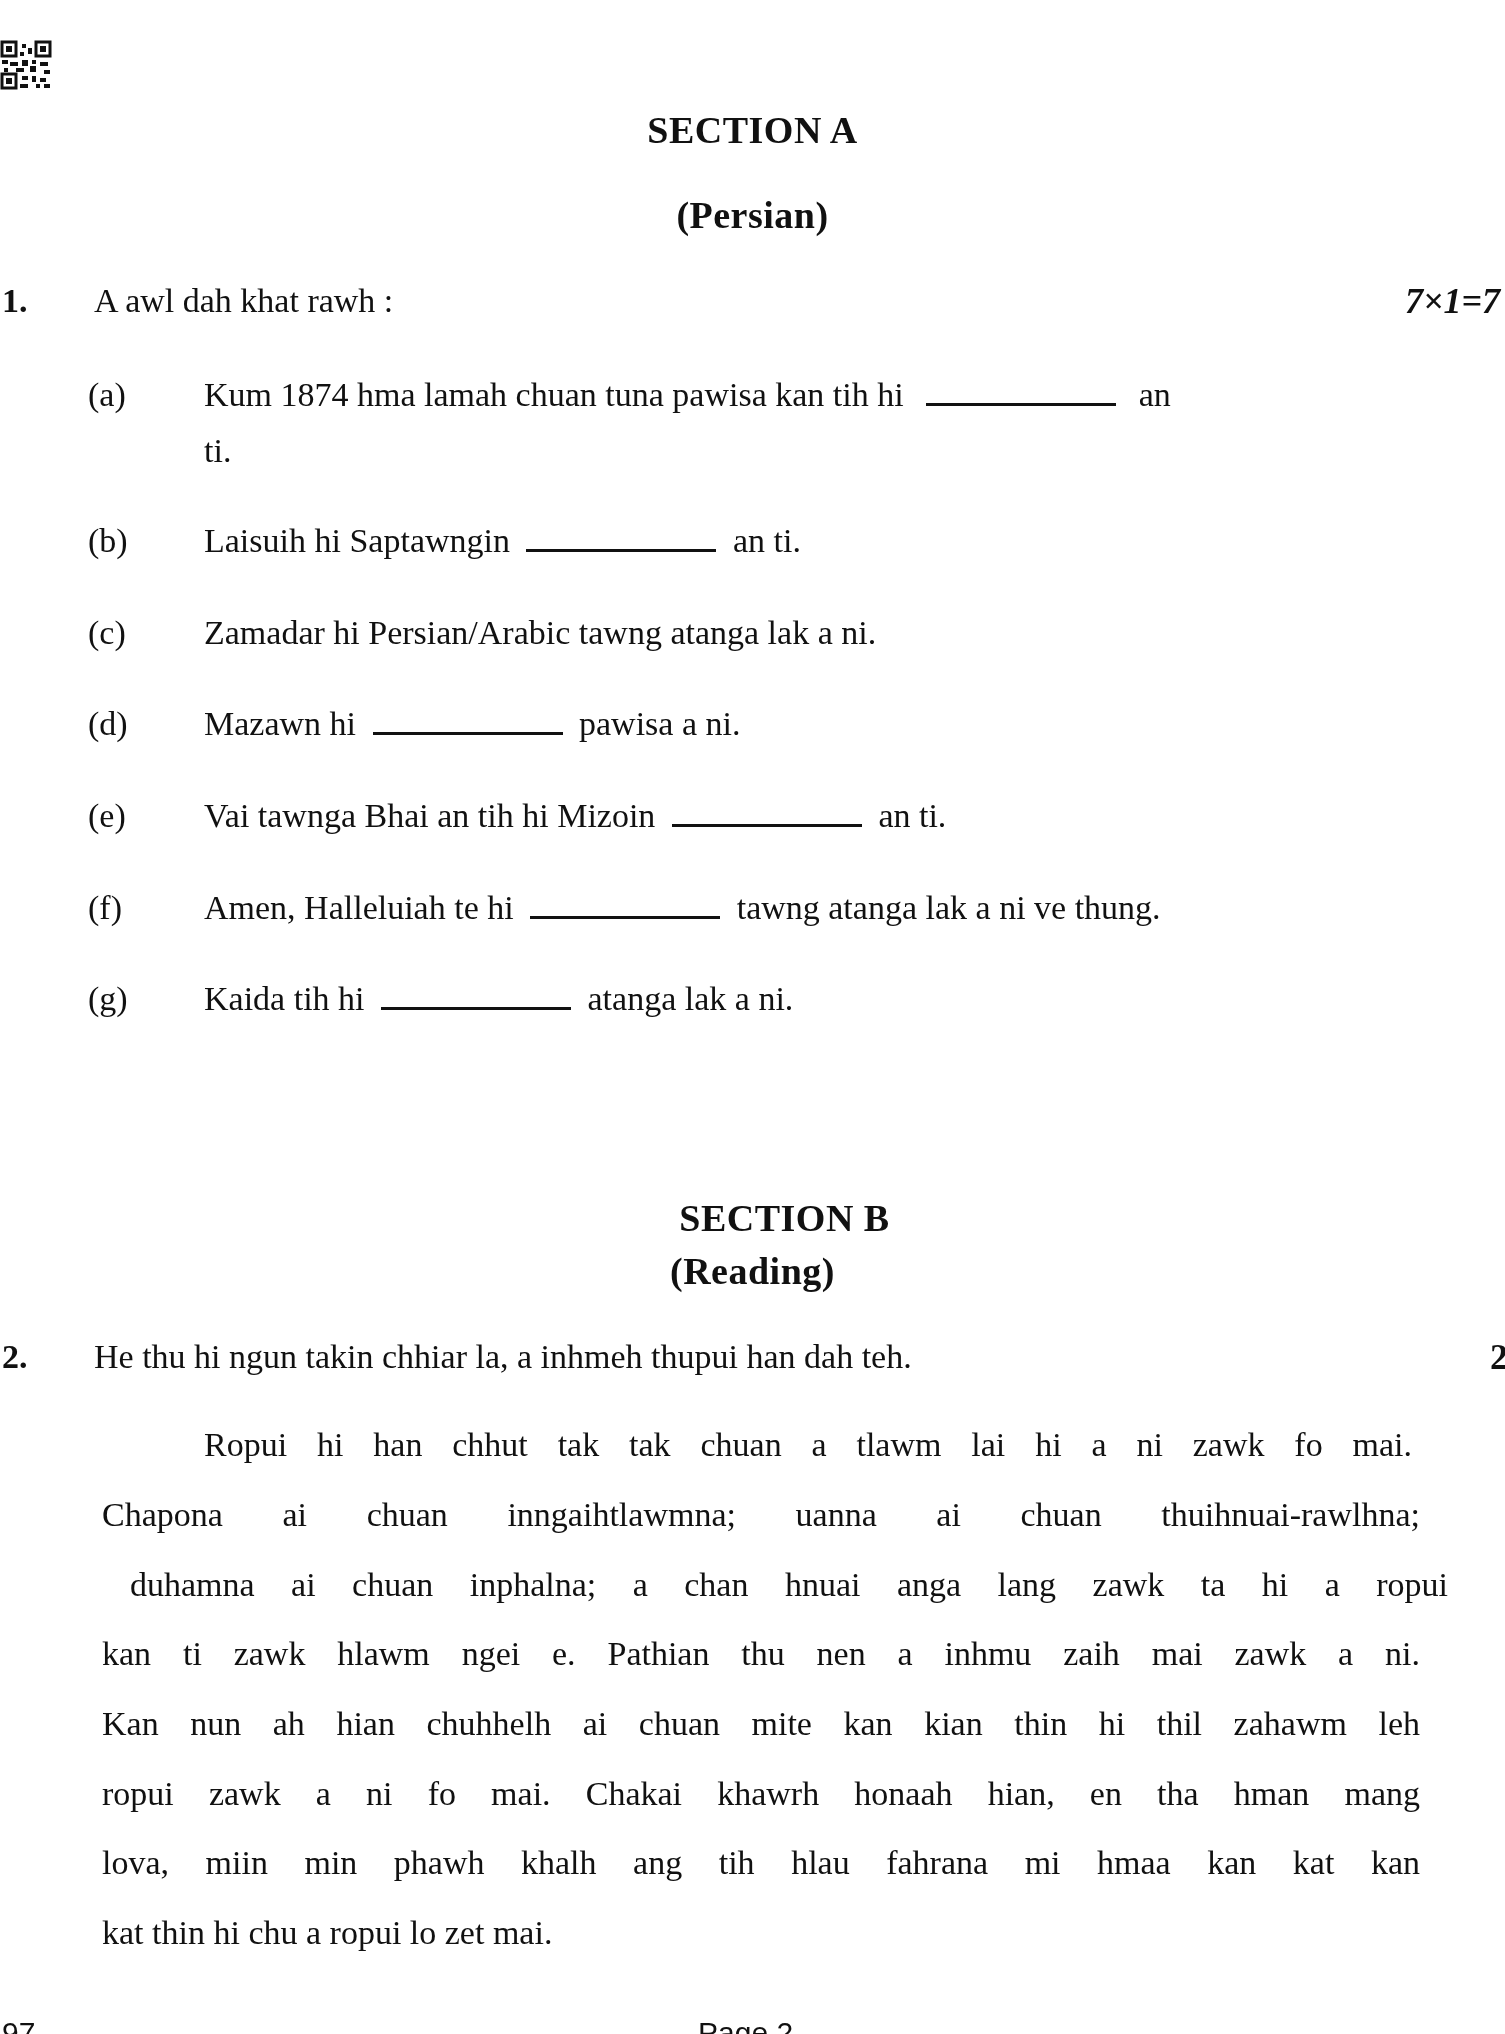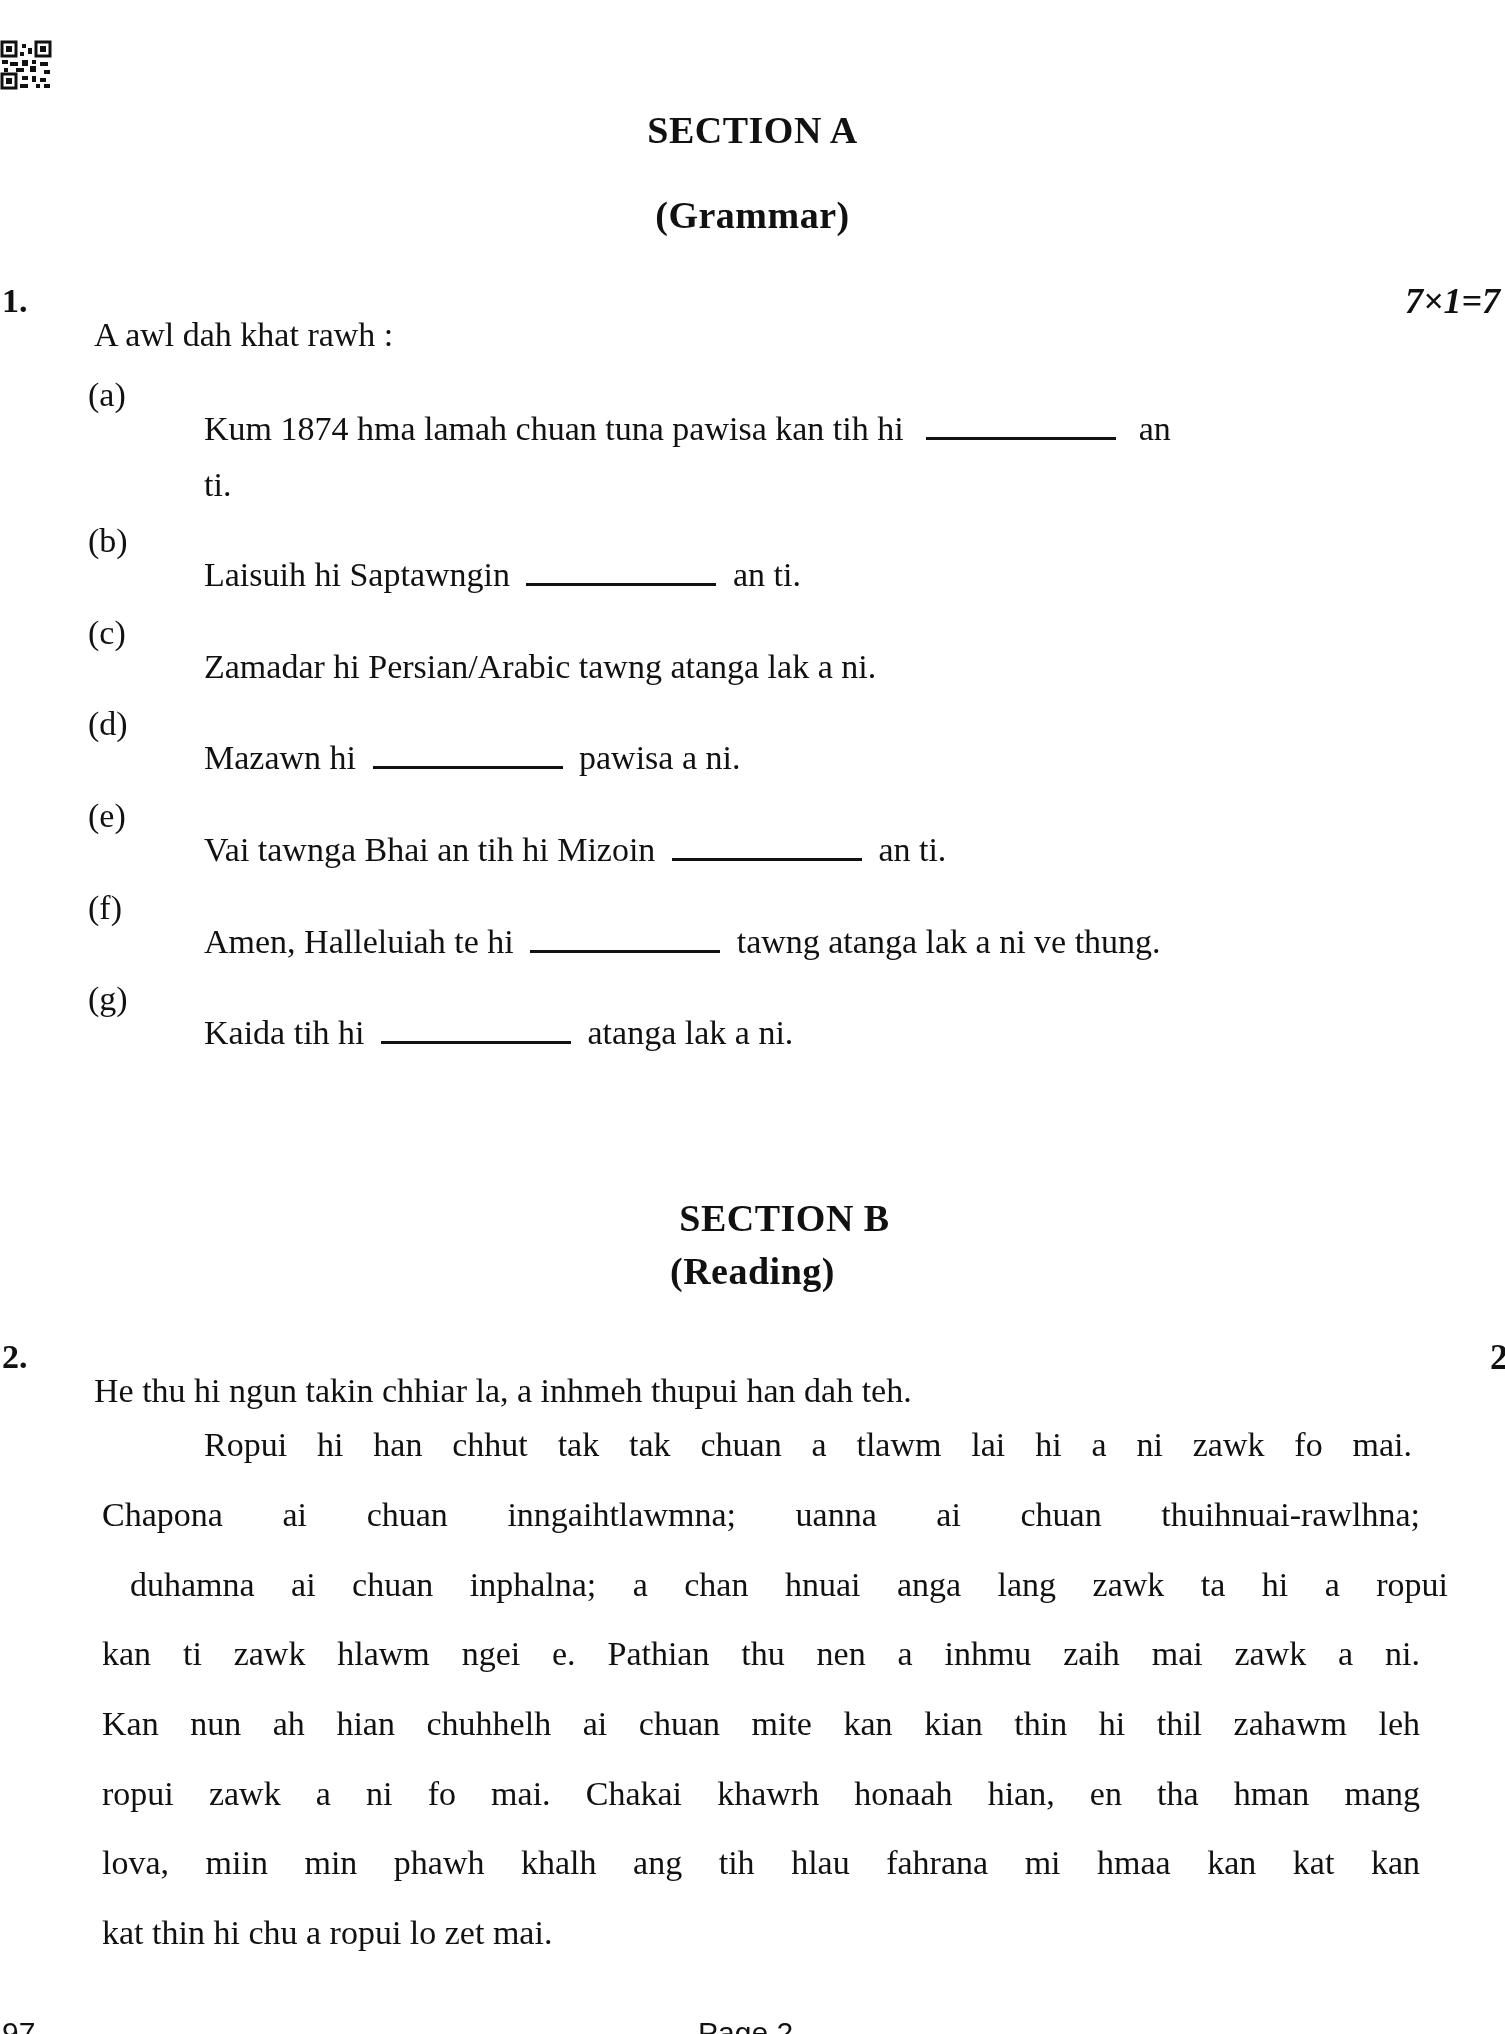--- a/index.html
+++ b/index.html
@@ -17,21 +17,20 @@
       font-weight: bold; font-size: 38px; letter-spacing: 0.5px;
     }
     .qnum {
       position: absolute; left: 2px; font-weight: bold; font-size: 34px;
       font-family: "Liberation Serif", serif;
     }
     .qtext, .itext, .ptext {
       position: absolute; font-size: 34px;
       font-family: "Liberation Serif", "DejaVu Serif", serif;
       white-space: nowrap;
-      margin-top: 34px;
     }
     .qtext { left: 94px; }
     .label { position: absolute; left: 88px; font-size: 34px; font-family: "Liberation Serif", serif; }
     .itext { left: 204px; }
     .blank {
       display: inline-block; width: 190px; border-bottom: 3px solid #111;
       height: 0; vertical-align: baseline; margin: 0 8px;
     }
     .marks {
       position: absolute; font-style: italic; font-weight: bold; font-size: 36px;
@@ -77,21 +76,21 @@
     <rect x="22" y="36" width="6" height="4" fill="#111"></rect>
       <rect x="32" y="36" width="4" height="6" fill="#111"></rect>
     <rect x="40" y="38" width="6" height="4" fill="#111"></rect>
       <rect x="20" y="44" width="8" height="4" fill="#111"></rect>
     <rect x="36" y="44" width="4" height="4" fill="#111"></rect>
       <rect x="44" y="44" width="6" height="4" fill="#111"></rect>
   </svg>
 </div>
 
 <div class="sec-title" style="top:108px;">SECTION A</div>
-<div class="sec-title" style="top:193px;">(Grammar)</div>
+<div class="sec-title" style="top:193px;">(Persian)</div>
 
 <div class="qnum" style="top:282px;">1.</div>
 <div class="qtext" style="top:282px;">A awl dah khat rawh :</div>
 <div class="marks" style="top:280px; left:1405px;">7×1=7</div>
 
 <div class="label" style="top:376px;">(a)</div>
 <div class="itext" style="top:376px; left:204px; width:1210px;">
   <span>Kum 1874 hma lamah chuan tuna pawisa kan tih hi</span>
   <span class="blank" style="margin-left:14px; margin-right:14px;"></span>
   <span>an</span>

